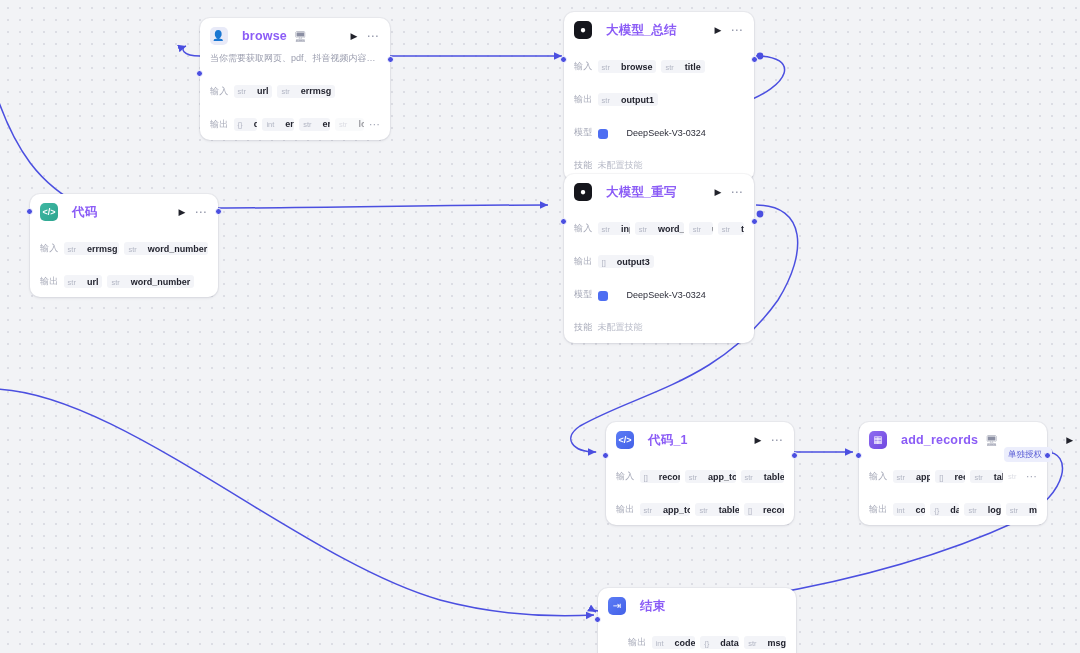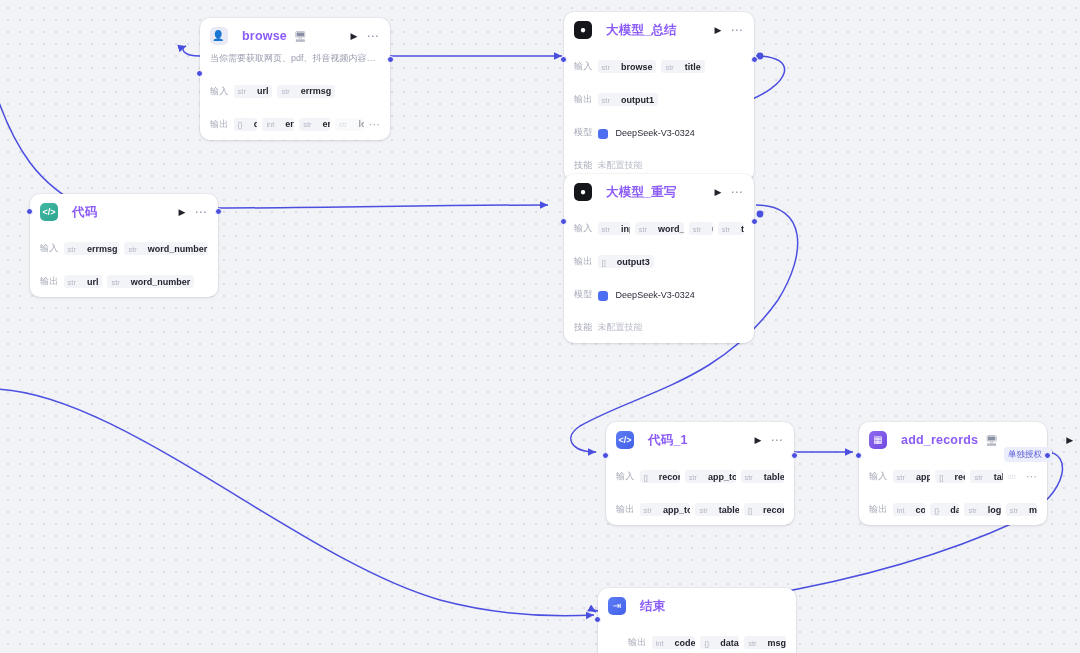--- a/index.html
+++ b/index.html
@@ -118,21 +118,21 @@
   .chip.plain { background: transparent; padding-left: 0; }
   .chip .ty {
     font-size: 7.5px;
     color: #b3b6c4;
     font-weight: normal;
   }
   .chip.muted { opacity: .45; }
   .row .val {
     font-size: 9px; color: #23242f; font-weight: bold;
   }
-  .row .val.model { display:inline-flex; align-items:center; gap:8px; font-weight:normal; color:#2b2c38;}
+  .row .val.model { display:inline-flex; align-items:center; gap:19px; font-weight:normal; color:#2b2c38;}
   .row .val.dim { color: #b9bcc9; font-weight: normal; }
   .model-dot {
     width: 10px; height: 10px; border-radius: 3px;
     background: #4e6ef2;
     display: inline-block;
     position: relative; top: 1px;
   }
   .row-ell { color:#a6a9b8; font-size: 11px; line-height: 1; }
   .port {
     position: absolute;

